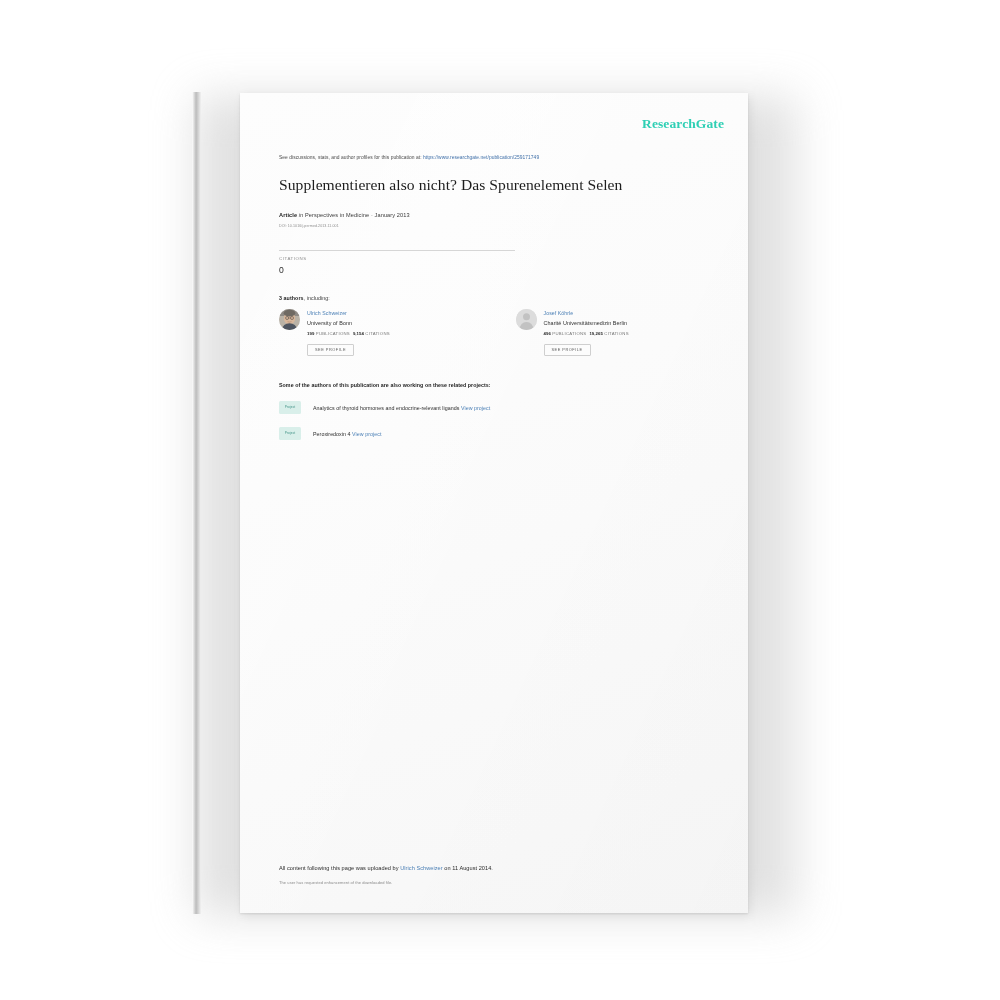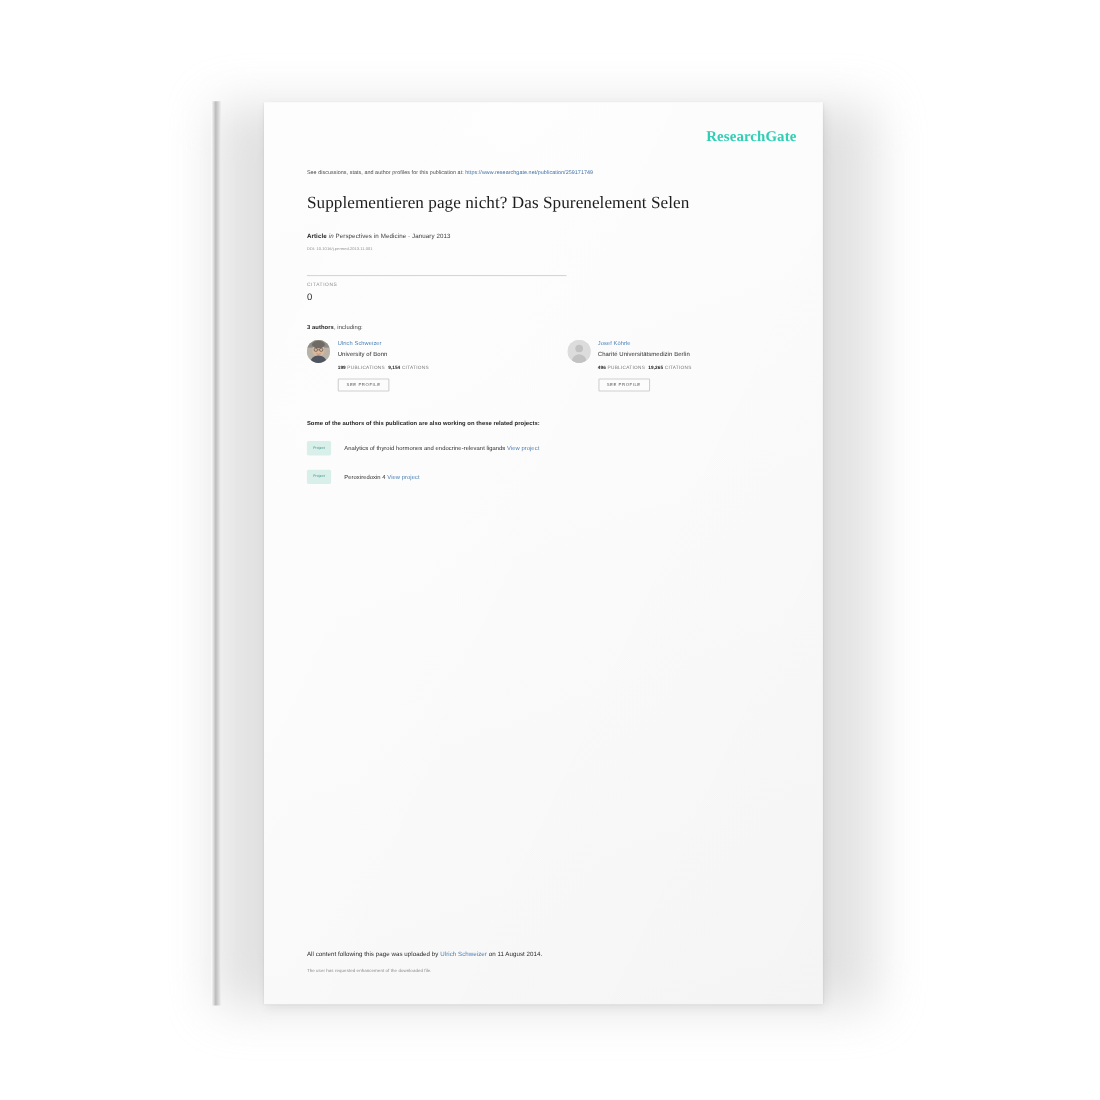--- a/index.html
+++ b/index.html
@@ -306,21 +306,21 @@
 
     <div class="rg-logo-row">
       <div class="rg-logo">ResearchGate</div>
     </div>
 
     <div class="see-discussions">
       <span>See discussions, stats, and author profiles for this publication at:</span>
       <span class="url">https://www.researchgate.net/publication/259171749</span>
     </div>
 
-    <div class="pub-title">Supplementieren page nicht? Das Spurenelement Selen</div>
+    <div class="pub-title">Supplementieren also nicht? Das Spurenelement Selen</div>
 
     <div class="article-line">
       <span class="lbl">Article</span>
       <span class="in-word">in</span>
       <span>Perspectives in Medicine</span>
       <span>·</span>
       <span>January 2013</span>
     </div>
     <div class="doi-line">DOI: 10.1016/j.permed.2013.11.001</div>
 

